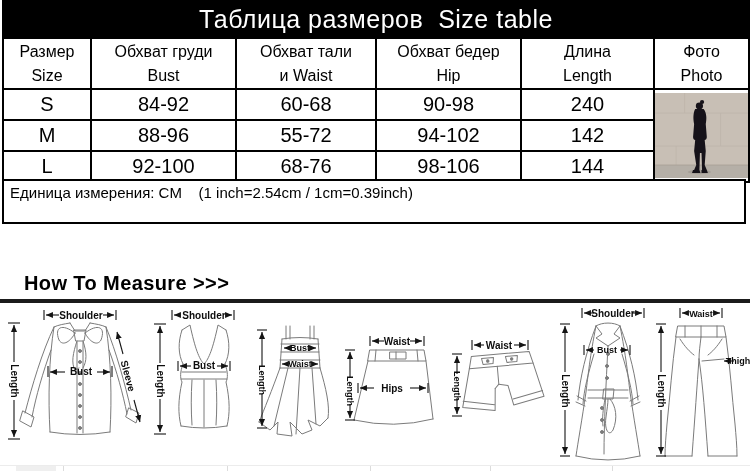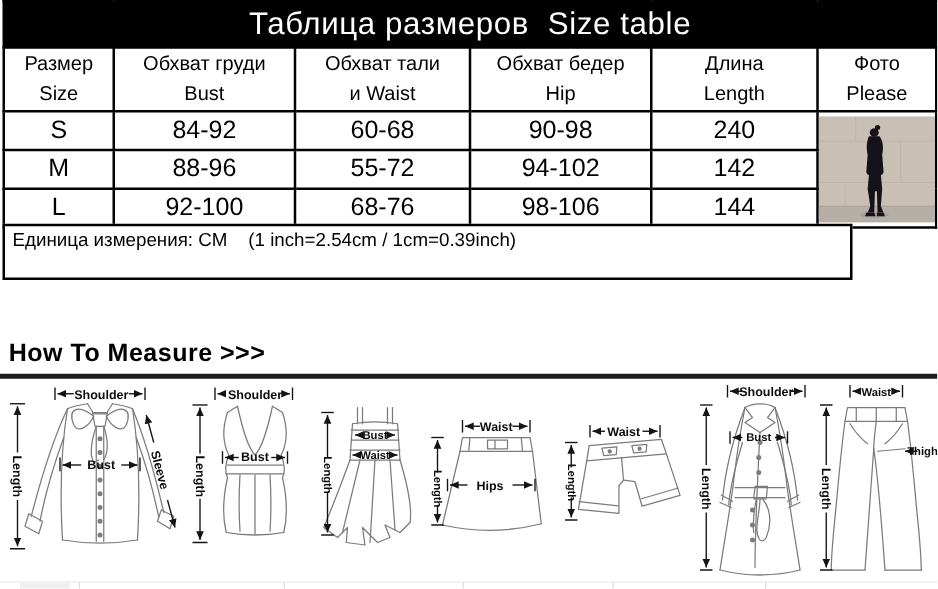--- a/index.html
+++ b/index.html
@@ -10,27 +10,27 @@
   
   table.size{position:absolute;left:2px;top:0;width:746px;border-collapse:collapse;table-layout:fixed;}
   table.size td{border:2px solid #000;text-align:center;vertical-align:middle;padding:0;}
   .title-cell{background:#000;color:#fff;font-size:25px;height:35px;letter-spacing:.5px;}
   tr.head td{font-size:16px;height:49px;line-height:24px;}
   tr.brow td{font-size:20px;height:29px;}
   td.photo-cell{padding:2px;vertical-align:middle;}
   .photo-svg{display:block;width:100%;height:85px;}
 
   
-  .note{position:absolute;left:2px;width:680px;border:2px solid #000;box-sizing:border-box;
+  .note{position:absolute;left:2px;width:744px;border:2px solid #000;box-sizing:border-box;
         font-size:15px;line-height:20px;padding:2px 4px 2px 6px;background:#fff;}
   .note-ru{top:179px;height:45px;}
   .note-en{top:227px;height:41px;}
 
   
-  .m-head{position:absolute;left:7px;top:272px;font-size:20px;font-weight:bold;letter-spacing:.4px;}
+  .m-head{position:absolute;left:24px;top:272px;font-size:20px;font-weight:bold;letter-spacing:.4px;}
   .m-rule{position:absolute;left:0;top:299px;width:750px;height:4px;background:#1b1b1b;}
   .diagrams{position:absolute;left:0;top:304px;width:649px;height:162px;}
   .diag{position:absolute;}
   .diag svg{display:block;overflow:visible;}
   .g{fill:none;stroke:#7b7b7b;stroke-width:1;stroke-linecap:round;stroke-linejoin:round;}
   .a{fill:none;stroke:#141414;stroke-width:1.1;}
   .tick{stroke:#141414;stroke-width:1.1;}
   .lab{font-family:"Liberation Sans",sans-serif;font-weight:bold;font-size:10px;fill:#0d0d0d;}
   .lab9{font-size:9px;}
   .btn{fill:#7b7b7b;}
@@ -84,21 +84,21 @@
       <td>
             <div>Обхват бедер</div>
             <div>Hip</div>
           </td>
       <td>
             <div>Длина</div>
             <div>Length</div>
           </td>
       <td>
             <div>Фото</div>
-            <div>Please</div>
+            <div>Photo</div>
           </td>
     </tr>
     <tr class="brow">
       <td>S</td>
       <td>84-92</td>
       <td>60-68</td>
       <td>90-98</td>
       <td>240</td>
       <td class="photo-cell" rowspan="3">
         <svg class="photo-svg" viewBox="0 0 88 85" preserveAspectRatio="none">

